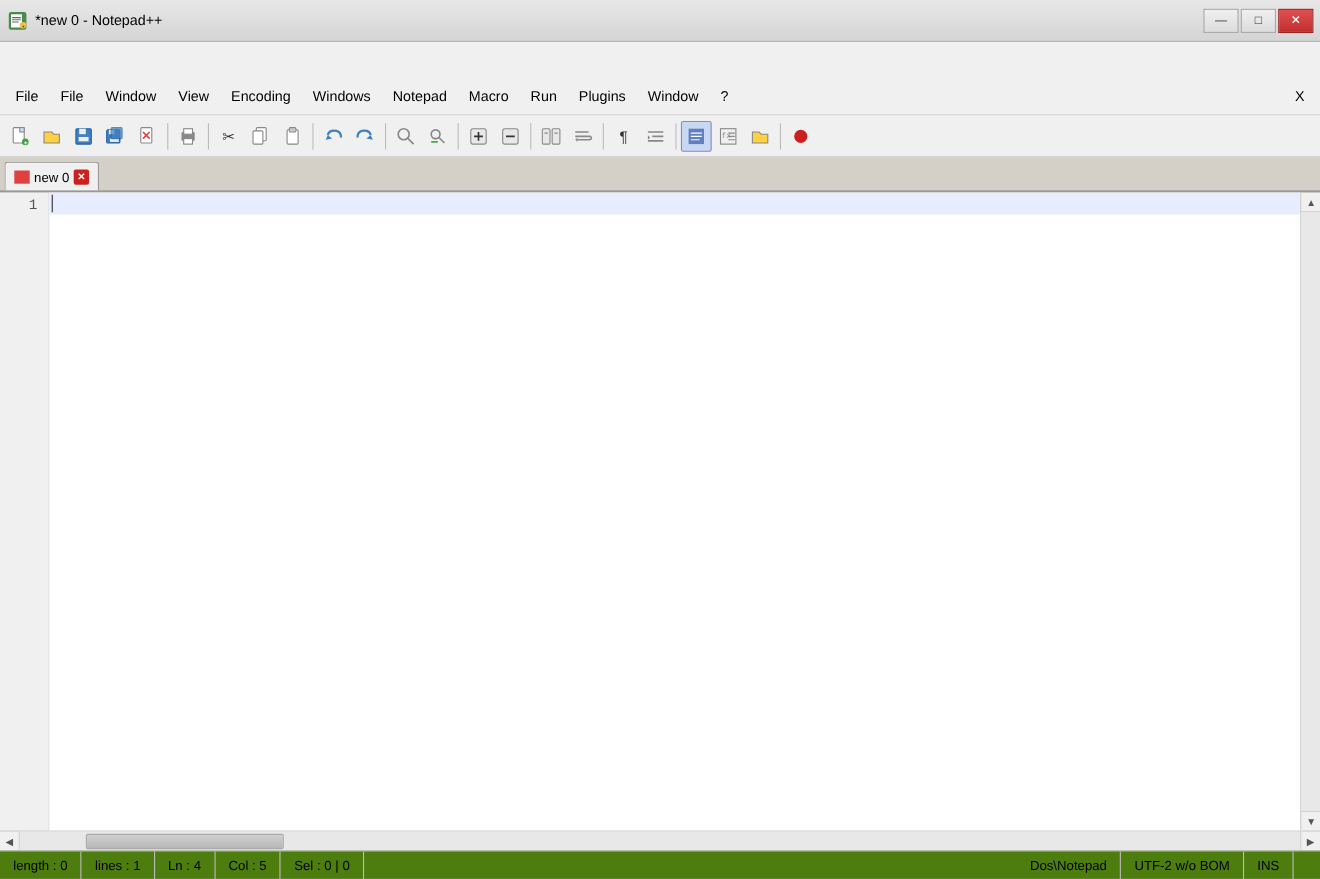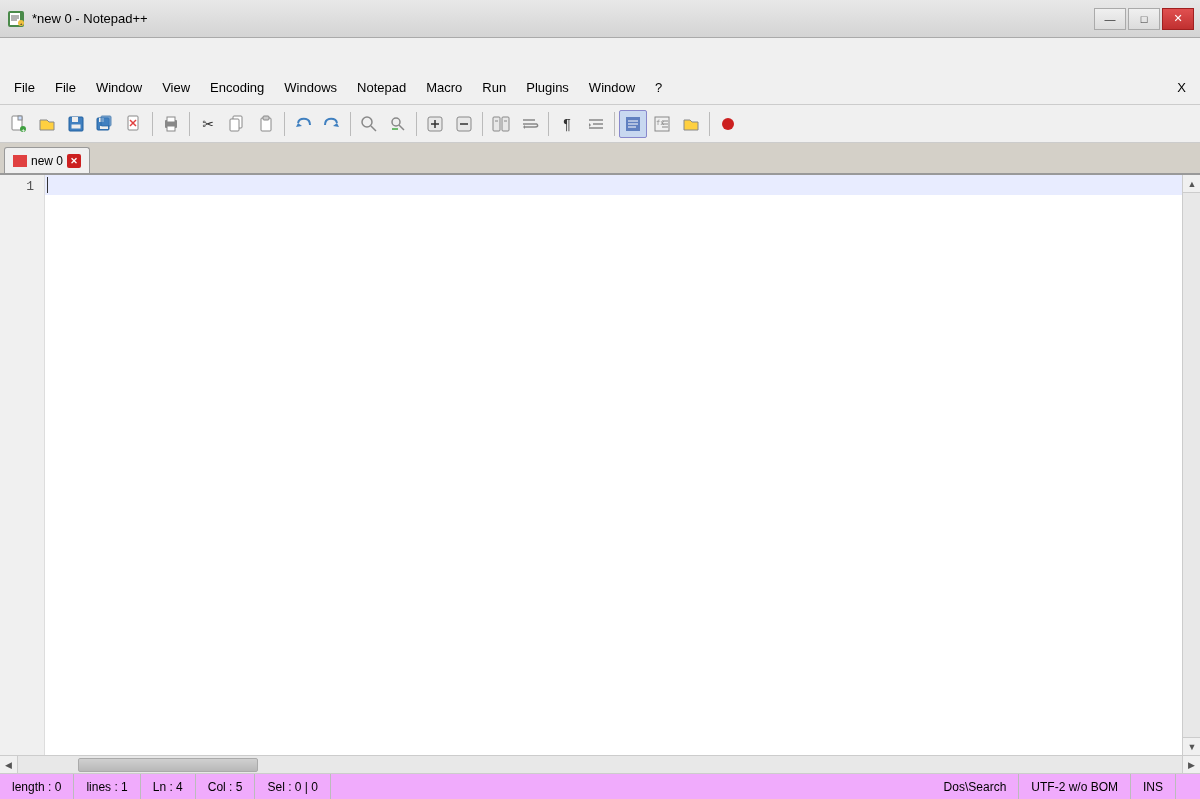--- a/index.html
+++ b/index.html
@@ -257,21 +257,21 @@
       align-items: center;
       justify-content: center;
       font-size: 9px;
       border-left: 1px solid #ccc;
       cursor: pointer;
       color: #555;
     }
 
     
     #status-bar {
-      background: #f0abfc;
+      background: #4d7c0f;
       height: 26px;
       border-top: 1px solid #ccc;
       display: flex;
       align-items: flex-start;
       font-size: 12px;
       color: #000;
       user-select: none;
     }
     .status-item {
       padding: 0 12px;
@@ -584,17 +584,17 @@
   </div>
 </div>
 
 <div id="status-bar">
   <span class="status-item">length : 0</span>
   <span class="status-item">lines : 1</span>
   <span class="status-item">Ln : 4</span>
   <span class="status-item">Col : 5</span>
   <span class="status-item">Sel : 0 | 0</span>
   <span class="status-spacer"></span>
-  <span class="status-item">Dos\Search</span>
+  <span class="status-item">Dos\Notepad</span>
   <span class="status-item">UTF-2 w/o BOM</span>
   <span class="status-item">INS</span>
   <span class="status-item" style="width:20px;"></span>
 </div>
 
 </body></html>

